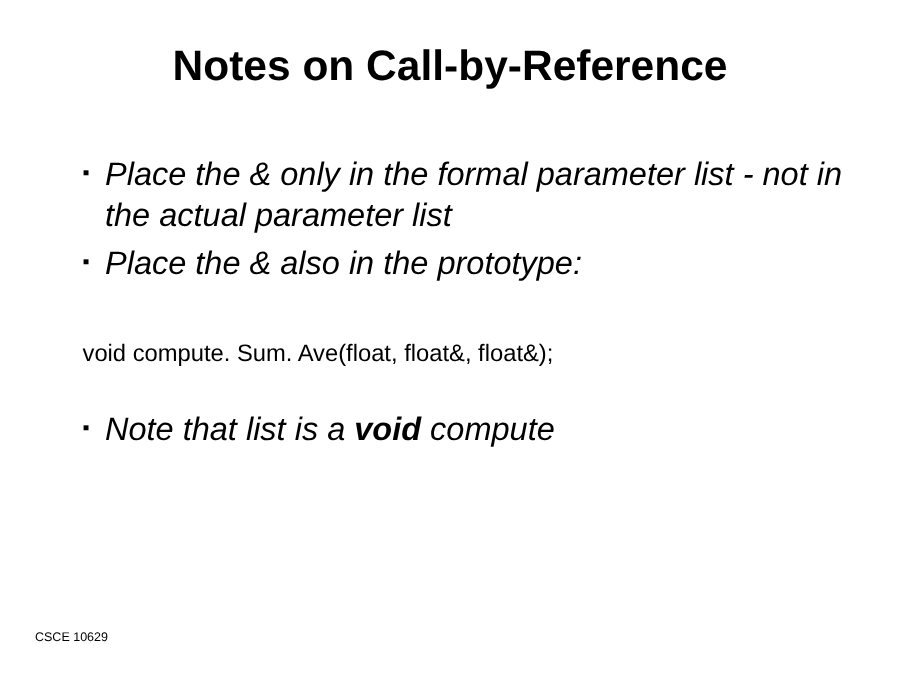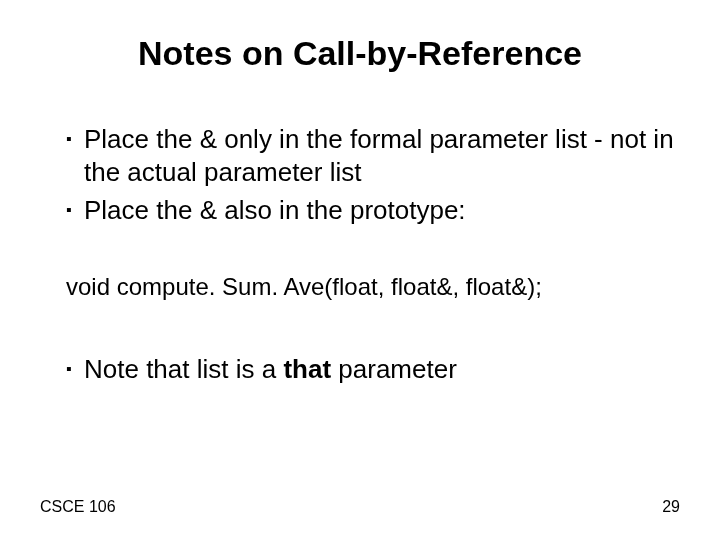--- a/index.html
+++ b/index.html
@@ -2,24 +2,24 @@
 <html><head>
 <meta charset="utf-8">
 <style>
   * { margin: 0; padding: 0; box-sizing: border-box; }
   html, body { width: 720px; height: 540px; background: #fff; font-family: Arial, Helvetica, sans-serif; color: #000; }
   .slide { width: 720px; height: 540px; position: relative; padding: 24px 40px 0 40px; }
   .title { font-size: 34px; font-weight: bold; text-align: center; margin: 10px 0 50px 0; }
   .bullets { margin-left: 26px; }
   .bullet { display: flex; align-items: flex-start; font-size: 26px; line-height: 1.25; margin-bottom: 6px; }
   .bullet .marker { width: 18px; flex-shrink: 0; font-size: 16px; margin-top: 6px; }
-  .bullet .text { flex: 1; }
+  .bullet .text { flex: 1; font-style: italic; }
   .gap { height: 30px; }
-  .codeline { font-size: 24px; margin-left: 26px; margin-top: 10px; margin-bottom: 22px; }
-  .footer { position: absolute; bottom: 24px; left: 40px; right: 40px; display: flex; justify-content: space-between; font-size: 16px; }
+  .codeline { font-size: 19px; margin-left: 26px; margin-top: 10px; margin-bottom: 2px; }
+  .footer { position: absolute; bottom: 24px; left: 28px; right: 40px; display: flex; font-size: 10px; }
   .bold { font-weight: bold; }
 </style>
 </head>
 <body>
 
 <div class="slide">
 
   <h1 class="title">Notes on Call-by-Reference</h1>
 
   <div class="bullets">
@@ -36,21 +36,21 @@
   <div class="gap"></div>
 
   <div class="codeline">void compute. Sum. Ave(float, float&amp;, float&amp;);</div>
 
   <div class="gap"></div>
 
   <div class="bullets">
     <div class="bullet">
       <span class="marker">▪</span>
       <span class="text">
-        <span>Note that list is a </span><span class="bold">that</span><span> parameter</span>
+        <span>Note that list is a </span><span class="bold">void</span><span> compute</span>
       </span>
     </div>
   </div>
 
   <div class="footer">
     <span>CSCE 106</span>
     <span>29</span>
   </div>
 
 </div>

